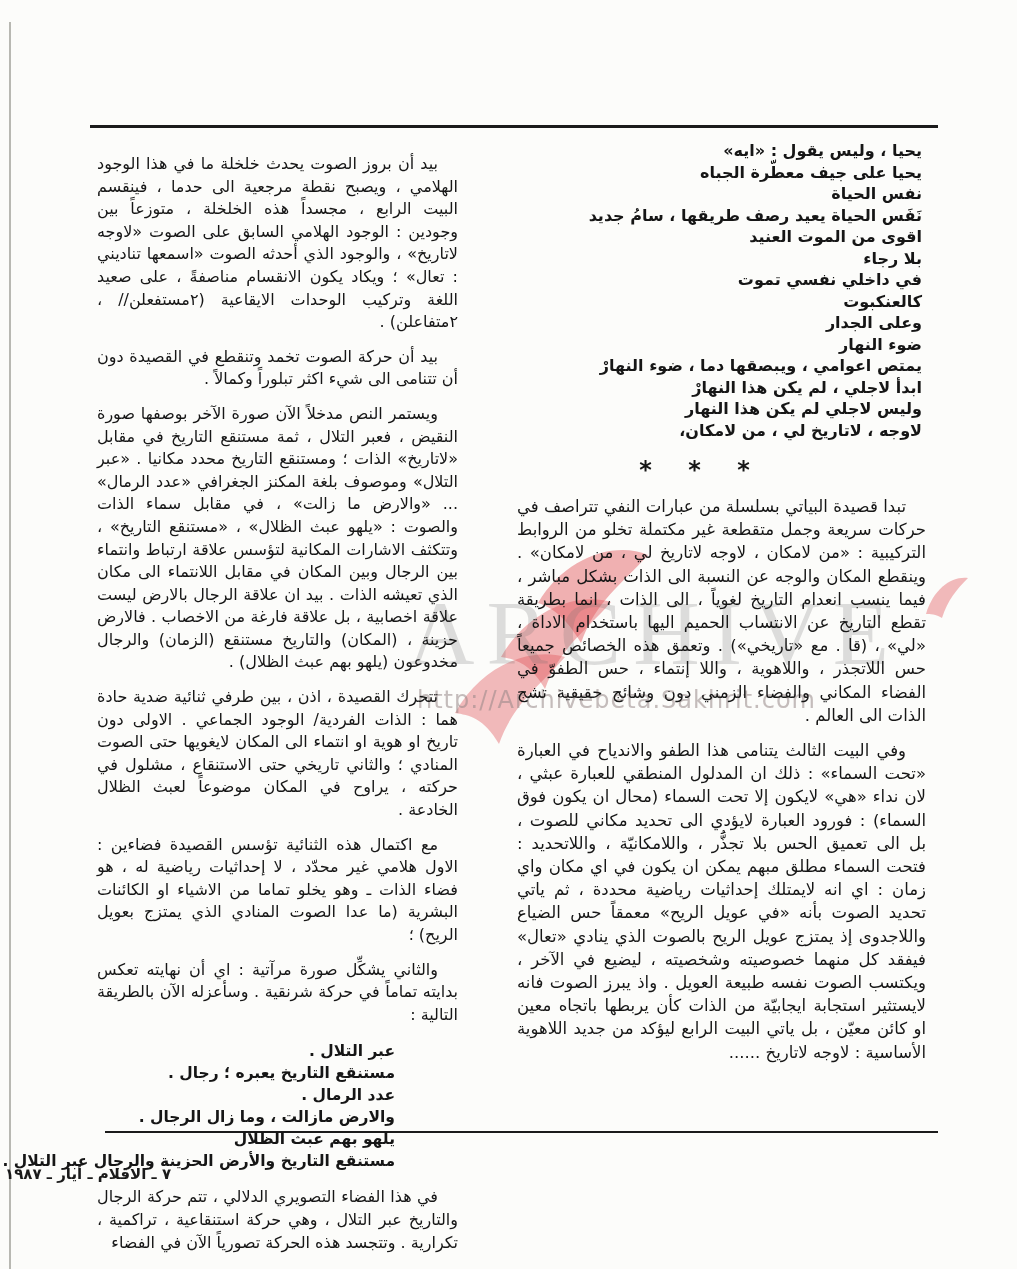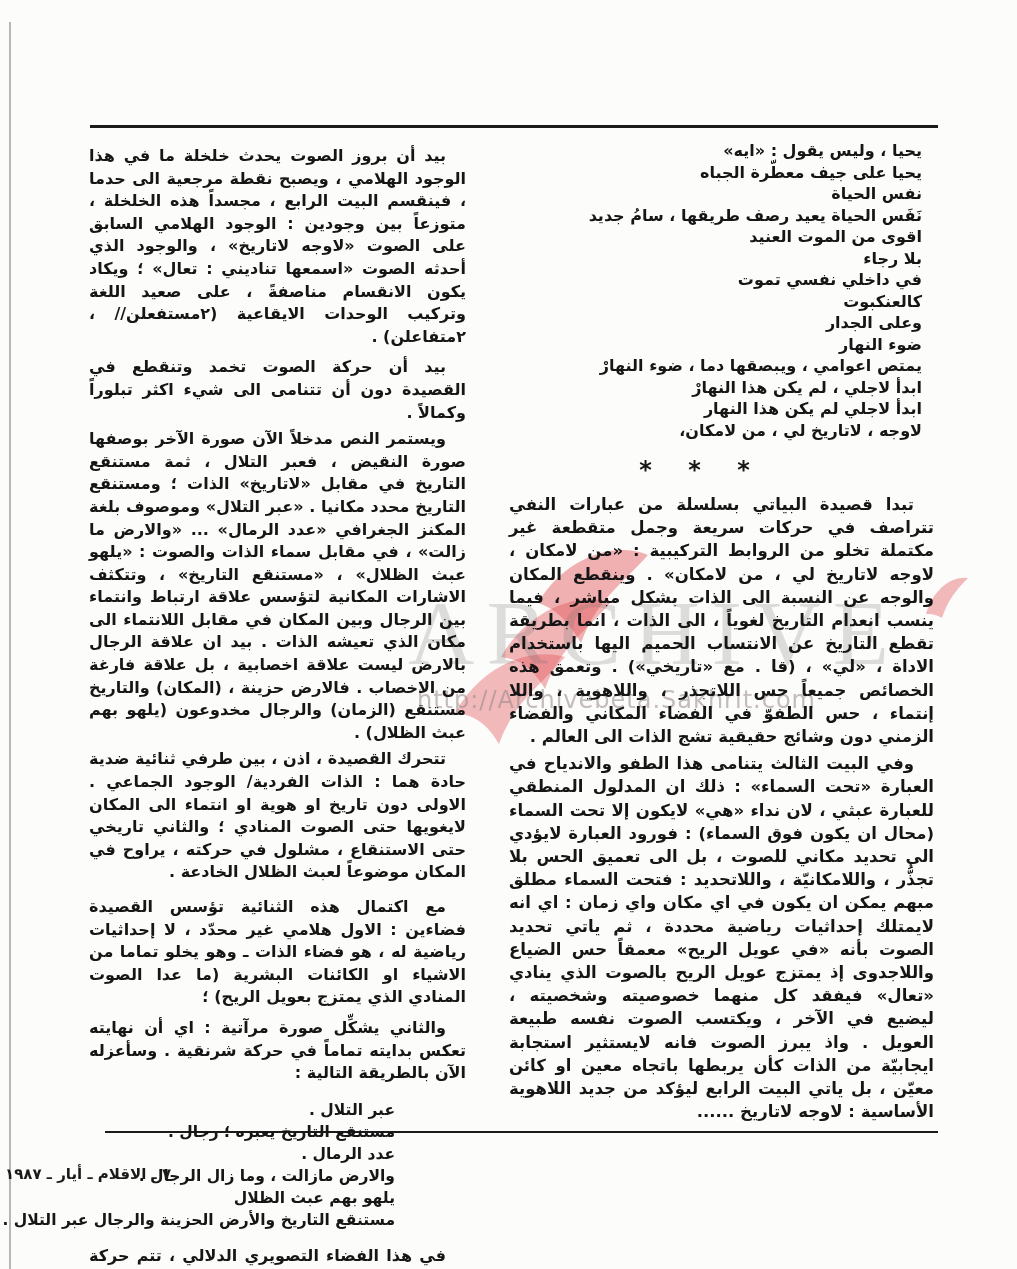--- a/index.html
+++ b/index.html
@@ -43,23 +43,23 @@
   .col-right{right:79px;top:140px;width:433px;}
   .col-left{right:547px;top:141px;width:385px;}
 
   .poem{margin-right:16px;font-weight:700;font-size:16px;line-height:21.5px;}
   .poem div{white-space:nowrap;}
   .separator{
     text-align:center;font-weight:700;font-size:24px;letter-spacing:14px;
     margin:16px 40px 10px 0;line-height:26px;
   }
   .para{
-    font-weight:700;text-align:justify;text-justify:inter-word;
+    font-weight:400;text-align:justify;text-justify:inter-word;
     font-size:16.5px;line-height:23.2px;
-    text-indent:20px;margin:4px;
+    text-indent:20px;margin:12px;
   }
   .col-left .para{font-size:16px;line-height:22.6px;}
   .p-gap{margin-top:8px;}
   .p-gap-lg{margin-top:12px;}
   .quote{
     margin:14px 75px 14px 0;
     font-weight:700;font-size:15.5px;line-height:22px;
   }
   .quote div{white-space:nowrap;text-align:right;}
 
@@ -102,21 +102,21 @@
         <div>نفس الحياة</div>
         <div>نَفَس الحياة يعيد رصف طريقها ، سامُ جديد</div>
         <div>اقوى من الموت العنيد</div>
         <div>بلا رجاء</div>
         <div>في داخلي نفسي تموت</div>
         <div>كالعنكبوت</div>
         <div>وعلى الجدار</div>
         <div>ضوء النهار</div>
         <div>يمتص اعوامي ، ويبصقها دما ، ضوء النهارْ</div>
         <div>ابدأ لاجلي ، لم يكن هذا النهارْ</div>
-        <div>ابدأ لاجلي لم يكن هذا النهار</div>
+        <div>وليس لاجلي لم يكن هذا النهار</div>
         <div>لاوجه ، لاتاريخ لي ، من لامكان،</div>
       </div>
 
       <div class="separator">* * *</div>
 
       <p class="para">تبدا قصيدة البياتي بسلسلة من عبارات النفي تتراصف في حركات سريعة وجمل متقطعة غير مكتملة تخلو من الروابط التركيبية : «من لامكان ، لاوجه لاتاريخ لي ، من لامكان» . وينقطع المكان والوجه عن النسبة الى الذات بشكل مباشر ، فيما ينسب انعدام التاريخ لغوياً ، الى الذات ، انما بطريقة تقطع التاريخ عن الانتساب الحميم اليها باستخدام الاداة ، «لي» ، (قا . مع «تاريخي») . وتعمق هذه الخصائص جميعاً حس اللاتجذر ، واللاهوية ، واللا إنتماء ، حس الطفوّ في الفضاء المكاني والفضاء الزمني دون وشائج حقيقية تشج الذات الى العالم .</p>
       <p class="para">وفي البيت الثالث يتنامى هذا الطفو والاندياح في العبارة «تحت السماء» : ذلك ان المدلول المنطقي للعبارة عبثي ، لان نداء «هي» لايكون إلا تحت السماء (محال ان يكون فوق السماء) : فورود العبارة لايؤدي الى تحديد مكاني للصوت ، بل الى تعميق الحس بلا تجذُّر ، واللامكانيّة ، واللاتحديد : فتحت السماء مطلق مبهم يمكن ان يكون في اي مكان واي زمان : اي انه لايمتلك إحداثيات رياضية محددة ، ثم ياتي تحديد الصوت بأنه «في عويل الريح» معمقاً حس الضياع واللاجدوى إذ يمتزج عويل الريح بالصوت الذي ينادي «تعال» فيفقد كل منهما خصوصيته وشخصيته ، ليضيع في الآخر ، ويكتسب الصوت نفسه طبيعة العويل . واذ يبرز الصوت فانه لايستثير استجابة ايجابيّة من الذات كأن يربطها باتجاه معين او كائن معيّن ، بل ياتي البيت الرابع ليؤكد من جديد اللاهوية الأساسية : لاوجه لاتاريخ ......</p>
     </div>
 
     <div class="col col-left">

